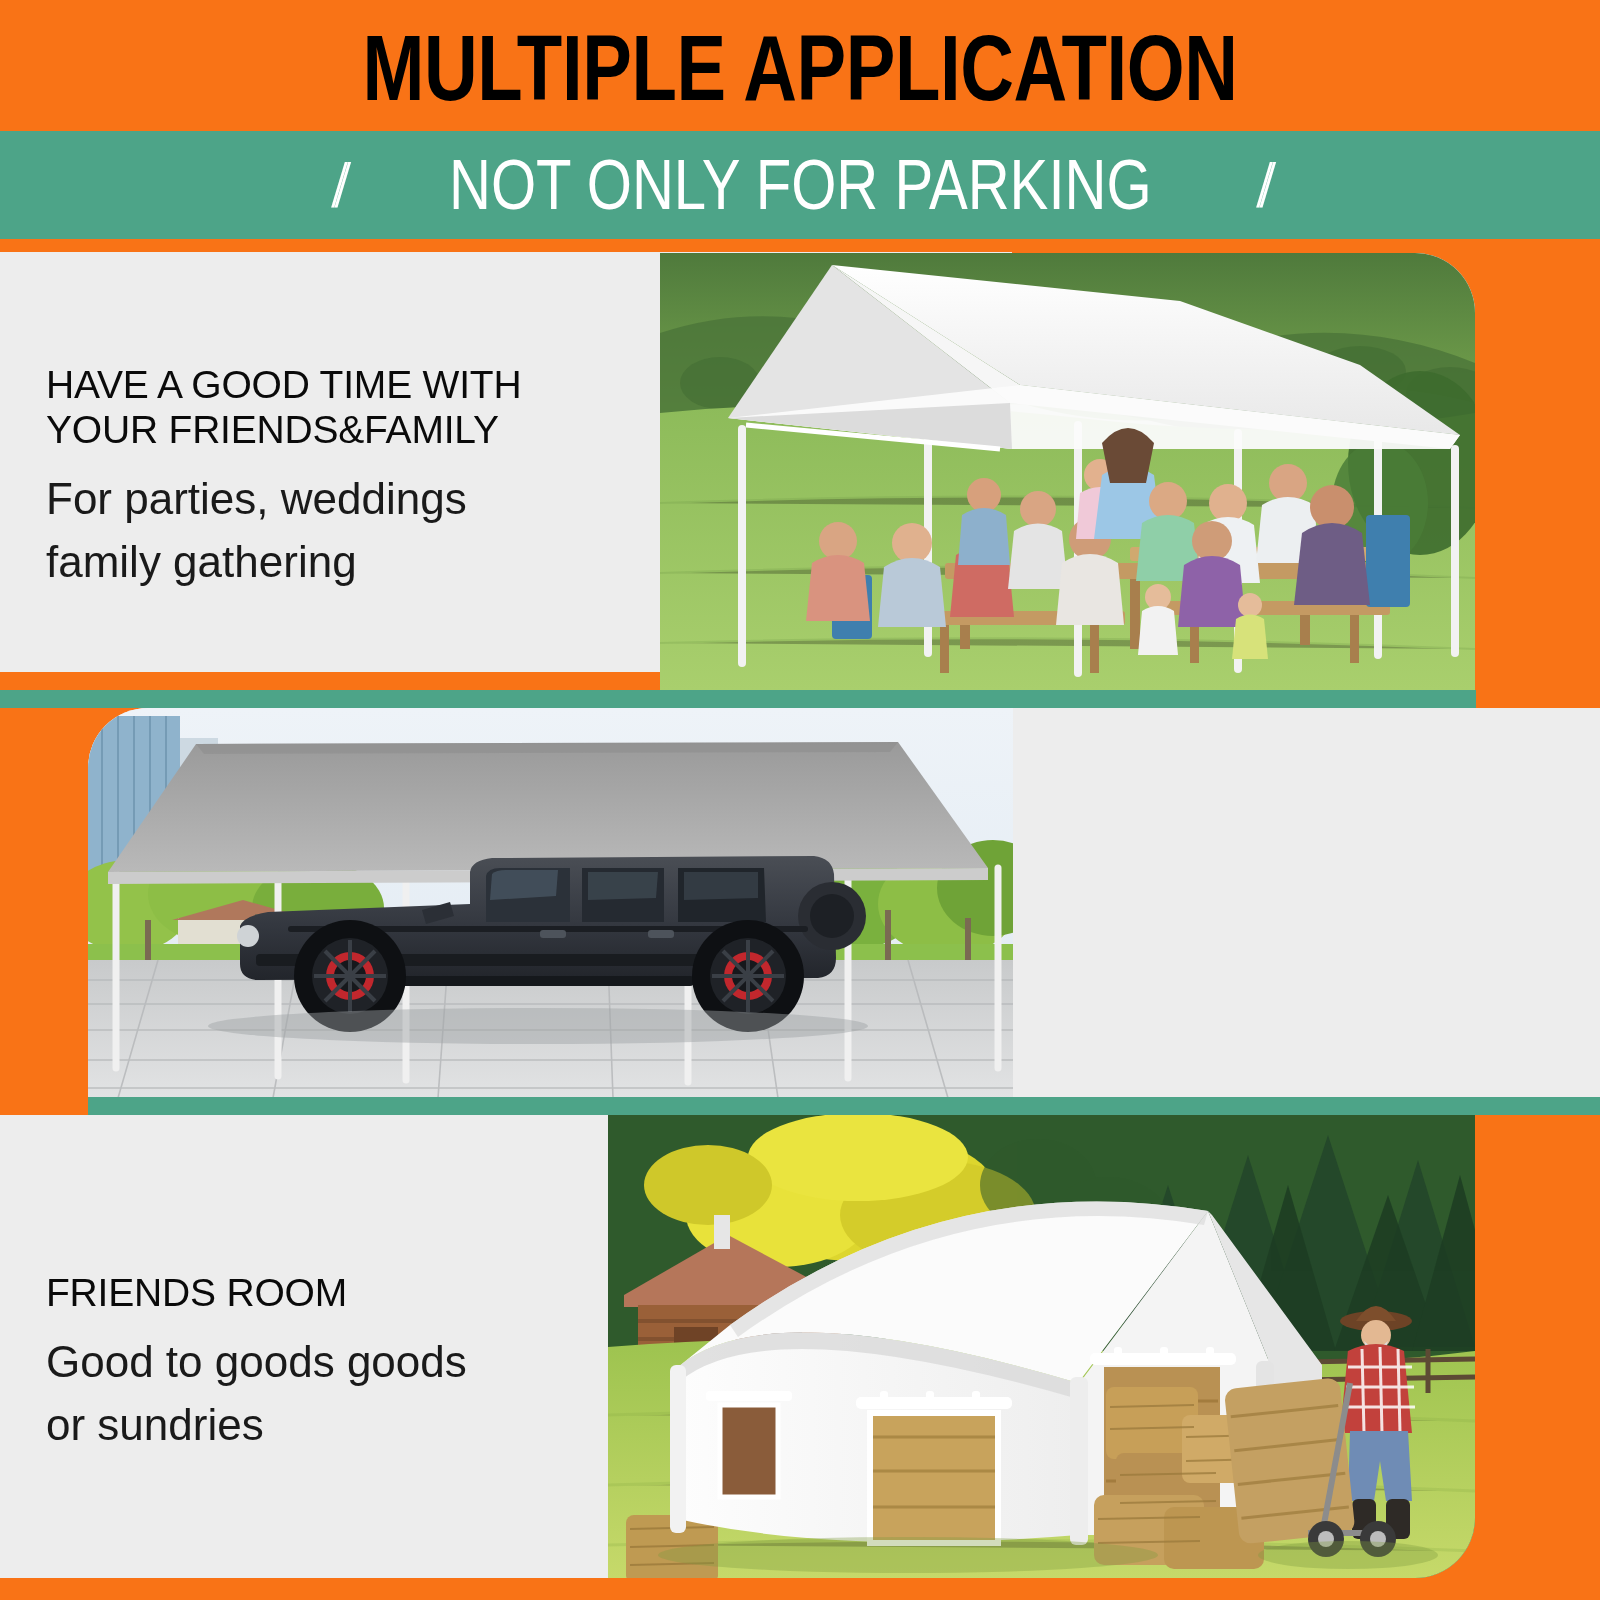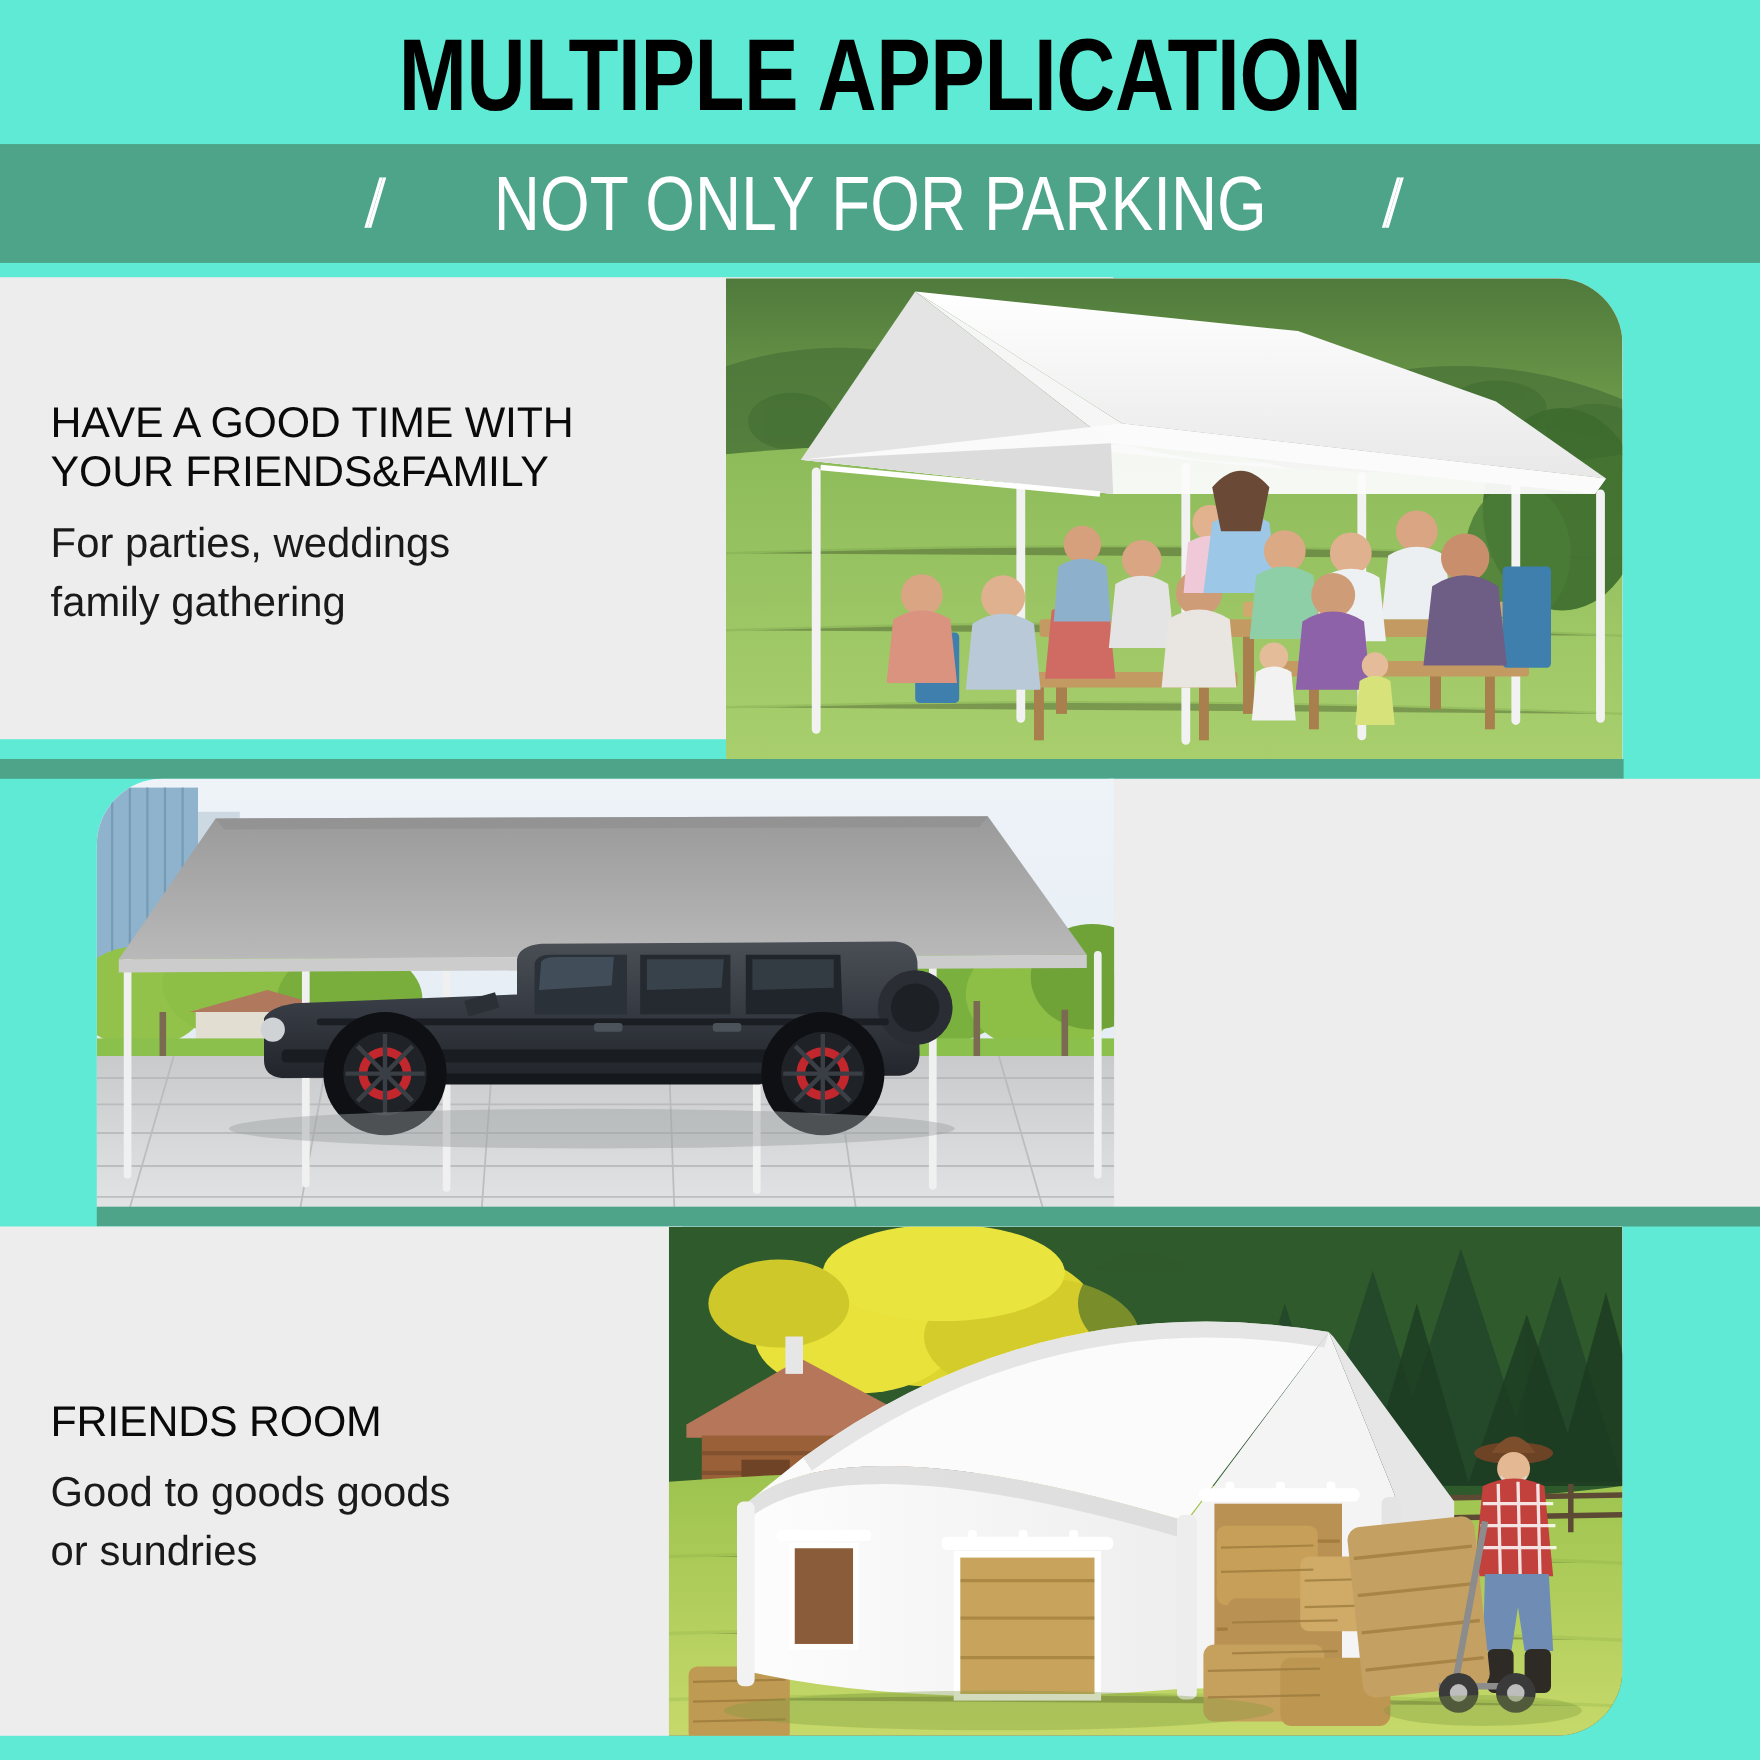--- a/index.html
+++ b/index.html
@@ -3,21 +3,21 @@
 <meta charset="utf-8">
 <title>Multiple Application</title>
 <style>
   * { box-sizing: border-box; margin: 0; padding: 0; }
   html, body {
     width: 1600px; height: 1600px;
     background: #ffffff;
     font-family: "Liberation Sans", sans-serif;
     overflow: hidden;
   }
-  .page { position: relative; width: 1600px; height: 1600px; background: #5eead4; }
+  .page { position: relative; width: 1600px; height: 1600px; background: #f97316; }
 
   
   .main-title {
     position: absolute; left: 0; top: 6px; width: 1600px; height: 124px;
     display: flex; align-items: center; justify-content: center;
     font-size: 93px; font-weight: 700; color: #000000;
     letter-spacing: -0.5px;
     transform: scaleX(0.80); transform-origin: center center;
     white-space: nowrap;
   }
@@ -42,21 +42,21 @@
   .gray-panel { position: absolute; background: #ededed; }
   .green-bar  { position: absolute; background: #4da488; }
   .photo      { position: absolute; overflow: hidden; background: #dfe6ea; }
 
   
   .txt-head {
     font-size: 39px; font-weight: 400; color: #0a0a0a;
     line-height: 1.16; letter-spacing: -0.2px; white-space: pre-line;
   }
   .txt-body {
-    font-size: 38px; font-weight: 400; color: #1a1a1a;
+    font-size: 44px; font-weight: 400; color: #1a1a1a;
     line-height: 1.42; white-space: pre-line; margin-top: 16px;
   }
 
   
   #row1-panel { left: 0; top: 252px; width: 1012px; height: 420px; }
   #row1-text  { position: absolute; left: 46px; top: 362px; width: 600px; }
   #row1-photo { left: 660px; top: 253px; width: 815px; height: 437px;
                 border-top-right-radius: 60px; }
   #row1-greenbar { left: 0; top: 690px; width: 1476px; height: 18px; }
 

